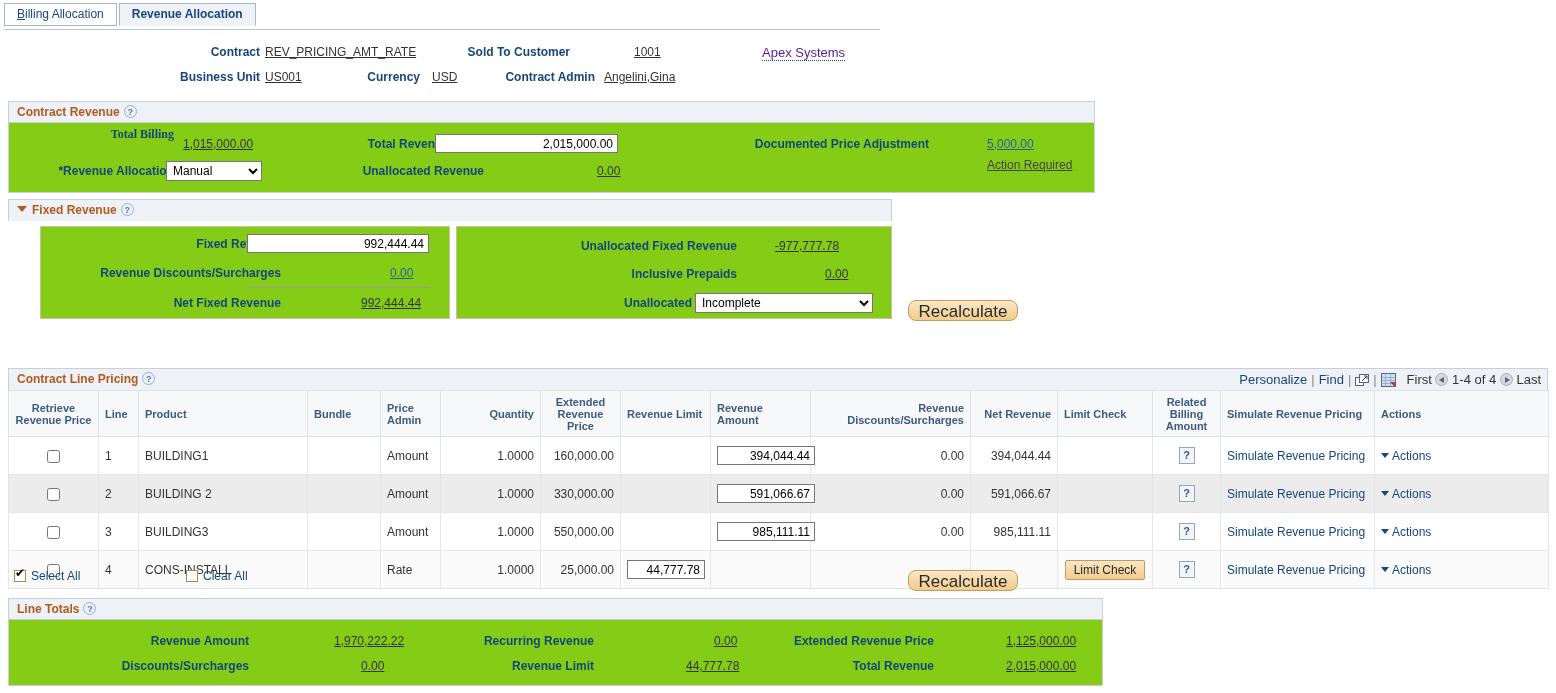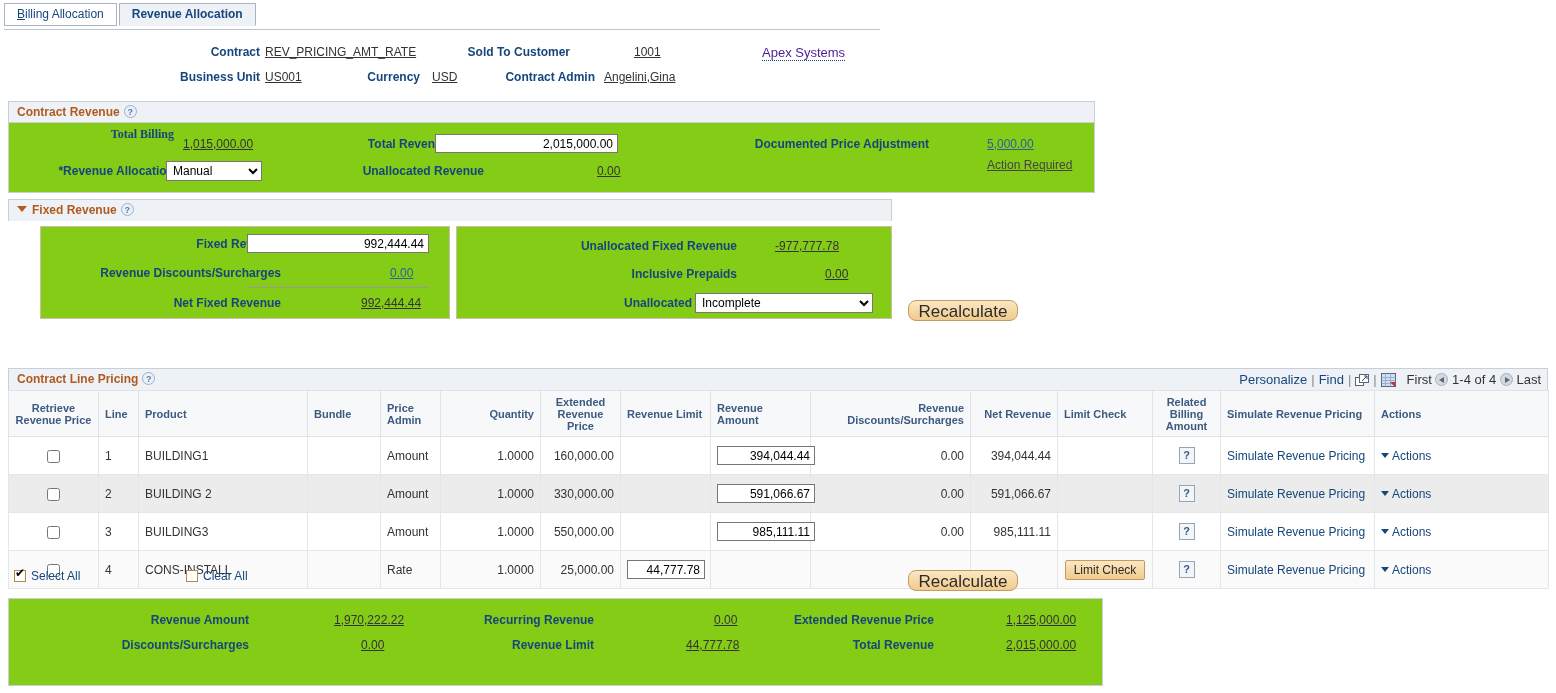--- a/index.html
+++ b/index.html
@@ -422,20 +422,23 @@
   </table>
 </div>
 
 <div class="selrow">
   <span class="selitem" style="left:6px; top:4px;"><span class="cbbox checked"></span><span>Select All</span></span>
   <span class="selitem" style="left:178px; top:4px;text-align:right;"><span class="cbbox"></span><span>Clear All</span></span>
 </div>
 <button class="btn" style="left:908px; top:570px; width:110px; height:21px;">Recalculate</button>
 
 <div class="grpbox" style="left:8px; top:598px; width:1095px; height:88px;">
+  <div class="grphdr">
+    <span>Line Totals</span><span class="helpico">?</span>
+  </div>
   <div style="position:relative; height:66px;">
     <span class="fld-lbl" style="left:20px; top:14px; width:220px;">Revenue Amount</span>
     <span class="fld-val" style="left:325px; top:14px;">1,970,222.22</span>
 
     <span class="fld-lbl" style="left:20px; top:39px; width:220px;">Discounts/Surcharges</span>
     <span class="fld-val" style="left:352px; top:39px;">0.00</span>
 
     <span class="fld-lbl" style="left:420px; top:14px; width:165px;">Recurring Revenue</span>
     <span class="fld-val" style="left:705px; top:14px;">0.00</span>
 

